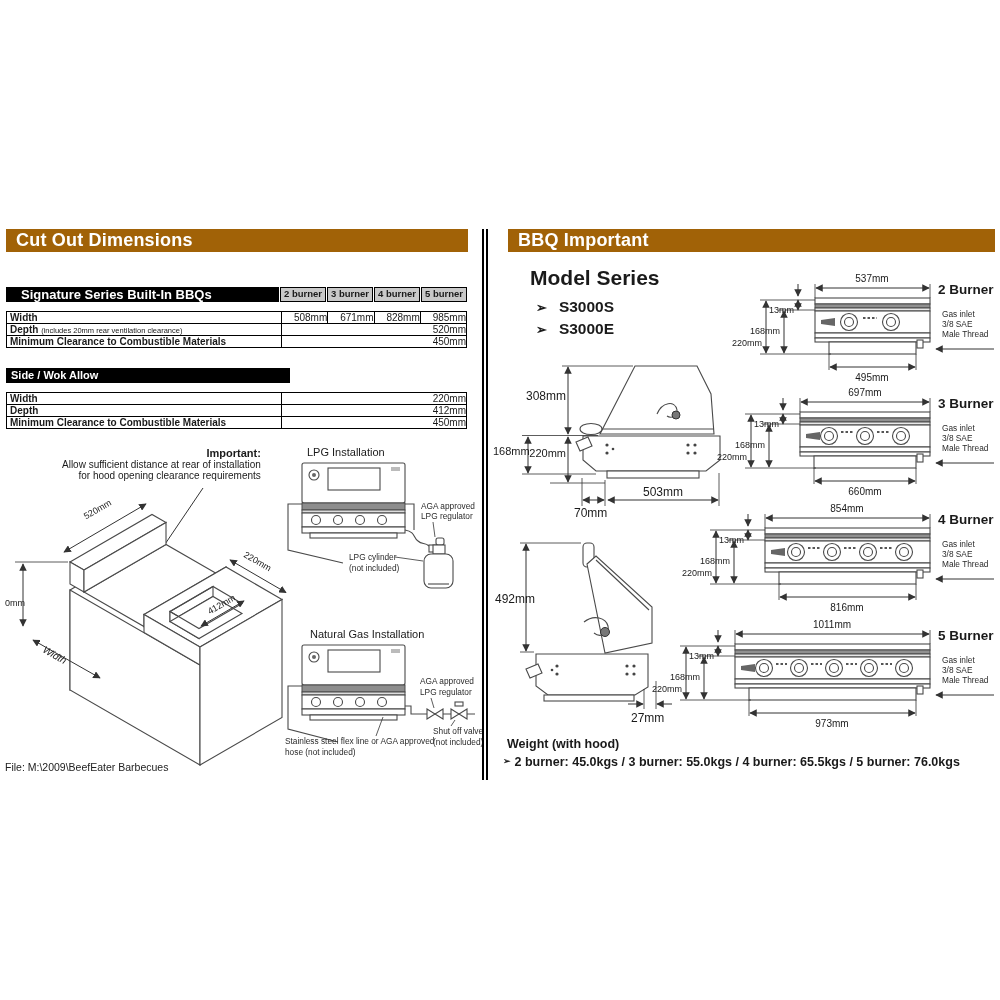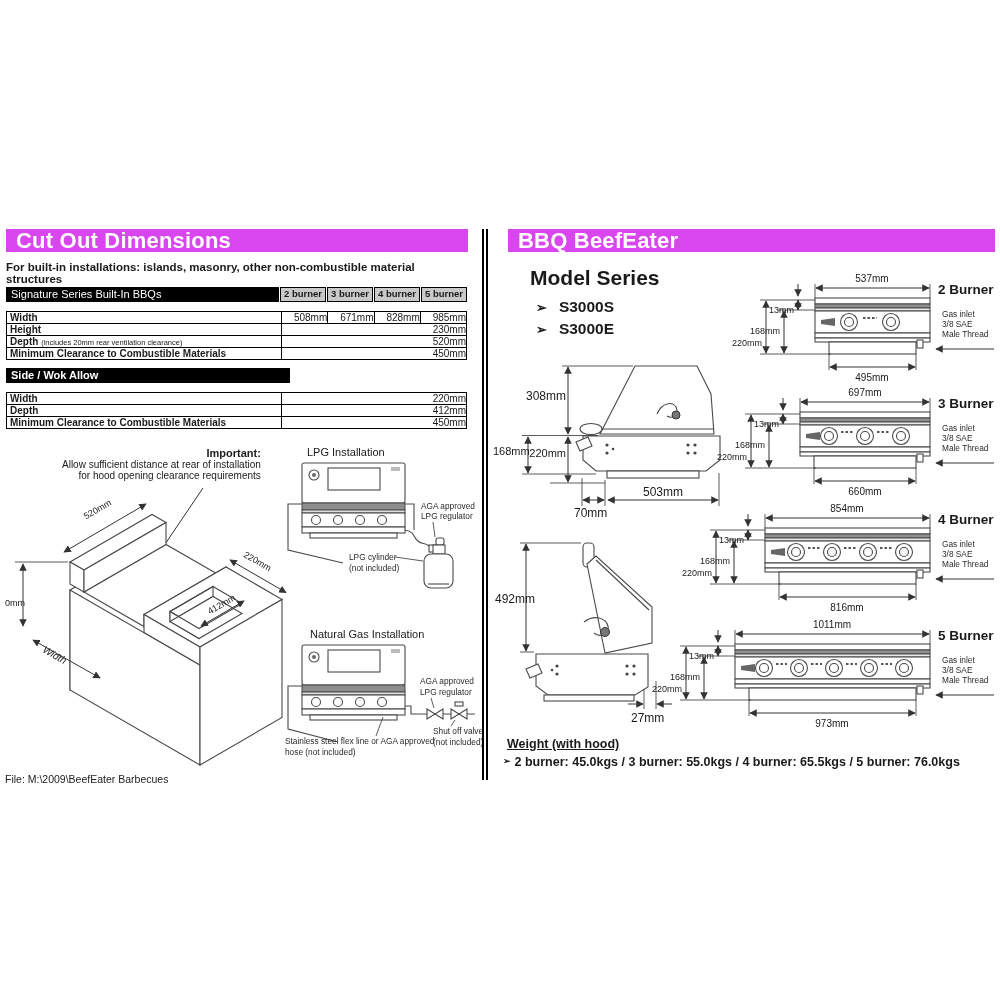--- a/index.html
+++ b/index.html
@@ -1,38 +1,38 @@
 <!DOCTYPE html>
 <html><head>
 <meta charset="utf-8">
 <style>
   * { margin:0; padding:0; box-sizing:border-box; }
   body { font-family:"Liberation Sans", sans-serif; background:#fff; color:#1a1a1a; }
   #page { position:relative; width:1000px; height:1000px; background:#fff; overflow:hidden; }
   .abs { position:absolute; }
-  .hdr-bar { background:#d946ef; color:#fff; font-weight:700; font-size:22px; line-height:23px; padding-left:10px; letter-spacing:.2px; }
+  .hdr-bar { background:#a16207; color:#fff; font-weight:700; font-size:18px; line-height:23px; padding-left:10px; letter-spacing:.2px; }
   .bold-intro { font-weight:700; font-size:11.5px; }
   .sec-bar { background:#000; color:#fff; font-weight:700; font-size:11px; line-height:15px; padding-left:5px; }
   .sig-row { display:flex; }
-  .sig-title { background:#000; color:#fff; font-weight:400; font-size:11px; line-height:15px; padding-left:5px; flex:1; }
+  .sig-title { background:#000; color:#fff; font-weight:700; font-size:13px; line-height:15px; padding-left:15px; flex:1; }
   .sig-cell { width:46px; margin-left:1px; background:#c9c9c9; border:1.5px solid #000; font-weight:700; font-size:9.5px; text-align:center; line-height:12px; }
   table.spec { border-collapse:collapse; width:461px; table-layout:fixed; }
   table.spec td { border:1.5px solid #000; font-size:10px; height:12px; padding:0 0 0 3px; white-space:nowrap; overflow:hidden; }
   table.spec td.lbl { font-weight:700; width:275px; }
   table.spec td.val { text-align:right; padding:0; }
   .note { font-weight:400; font-size:7.5px; }
   .imp-title { font-weight:700; font-size:11px; }
   .imp-line { font-size:10px; }
   .dia-title { font-weight:400; font-size:11px; }
   .file-note { font-size:10.5px; color:#222; }
   .divider { background:#000; width:1.5px; }
   .ms-title { font-weight:700; font-size:21px; }
   .ms-item { font-weight:700; font-size:15.5px; }
   .ms-bullet { font-size:13px; margin-right:12px; }
-  .wt-title { font-weight:700; font-size:12.5px;text-decoration:underline; }
+  .wt-title { font-weight:700; font-size:12.5px; }
   .wt-line { font-weight:700; font-size:12.5px; }
   .wt-bullet { font-size:9px; vertical-align:2px; margin-right:4px; }
   svg text { font-family:"Liberation Sans", sans-serif; fill:#1a1a1a; }
   .dim { stroke:#333; stroke-width:1; fill:none; }
   .ext { stroke:#333; stroke-width:0.8; fill:none; }
   .dr  { stroke:#4a4a4a; stroke-width:1.1; fill:#fff; }
   .drn { stroke:#4a4a4a; stroke-width:1.1; fill:none; }
   .shade { stroke:#4a4a4a; stroke-width:1; }
   .dtx { font-size:11px; }
   .dtx9 { font-size:9px; }
@@ -49,42 +49,37 @@
     <marker id="arr" viewBox="0 0 10 10" refX="9" refY="5" markerWidth="7.5" markerHeight="7.5" orient="auto-start-reverse">
       <path d="M0,0 L10,5 L0,10 z" fill="#333"></path>
     </marker>
   </defs>
 </svg>
 
 <div id="page">
 
   <div class="abs hdr-bar" style="left:6px; top:229px; width:462px; height:23px;">Cut Out Dimensions</div>
 
-  <div class="abs bold-intro" style="left:6px; top:261px; width:465px;">For built-in installations: islands, masonry, other non-combustible material structures</div>
 
   <div class="abs sig-row" style="left:6px; top:287px; width:461px; height:15px;">
     <div class="sig-title">Signature Series Built-In BBQs</div>
     <div class="sig-cell">2 burner</div>
     <div class="sig-cell">3 burner</div>
     <div class="sig-cell">4 burner</div>
     <div class="sig-cell">5 burner</div>
   </div>
 
   <table class="spec abs" style="left:6px; top:311px;">
     <tbody>
         <tr>
       <td class="lbl">Width</td>
       <td class="val">508mm</td>
       <td class="val">671mm</td>
       <td class="val">828mm</td>
       <td class="val">985mm</td>
-    </tr>
-    <tr>
-      <td class="lbl">Height</td>
-      <td class="val" colspan="4">230mm</td>
     </tr>
     <tr>
       <td class="lbl"><span>Depth</span> <span class="note">(includes 20mm rear ventilation clearance)</span></td>
       <td class="val" colspan="4">520mm</td>
     </tr>
     <tr>
       <td class="lbl">Minimum Clearance to Combustible Materials</td>
       <td class="val" colspan="4">450mm</td>
     </tr>
   </tbody>
@@ -206,26 +201,26 @@
     <text class="lab8" x="137" y="71">LPG regulator</text>
     <line class="ext" x1="148" y1="74" x2="151" y2="84"></line>
     <text class="lab8" x="150" y="110">Shut off valve</text>
     <text class="lab8" x="150" y="121">(not included)</text>
     <line class="ext" x1="172" y1="96" x2="168" y2="102"></line>
     <text class="lab8" x="2" y="120">Stainless steel flex line or AGA approved</text>
     <text class="lab8" x="2" y="131">hose (not included)</text>
     <line class="ext" x1="93" y1="112" x2="100" y2="93"></line>
   </svg>
 
-  <div class="abs file-note" style="left:5px; top:761px;margin-top:12px;">File: M:\2009\BeefEater Barbecues</div>
+  <div class="abs file-note" style="left:5px; top:761px;">File: M:\2009\BeefEater Barbecues</div>
 
   <div class="abs divider" style="left:482px; top:229px; height:551px;"></div>
   <div class="abs divider" style="left:486px; top:229px; height:551px;"></div>
 
-  <div class="abs hdr-bar" style="left:508px; top:229px; width:487px; height:23px;">BBQ BeefEater</div>
+  <div class="abs hdr-bar" style="left:508px; top:229px; width:487px; height:23px;">BBQ Important</div>
 
   <div class="abs ms-title" style="left:530px; top:266px;">Model Series</div>
   <div class="abs ms-item" style="left:536px; top:298px;"><span class="ms-bullet">➢</span><span>S3000S</span></div>
   <div class="abs ms-item" style="left:536px; top:320px;"><span class="ms-bullet">➢</span><span>S3000E</span></div>
 
   <svg class="abs" style="left:492px; top:356px;" width="268" height="166" viewBox="0 0 268 166">
     <polygon class="dr" points="143,10 205,10 219,38 222,78 108,78"></polygon>
     <line class="drn" x1="108" y1="73" x2="222" y2="73"></line>
     <ellipse class="dr" cx="99" cy="73" rx="11" ry="5.5"></ellipse>
     <path class="drn" d="M165,58 c5,-12 18,-14 20,-4 c1,6 -6,9 -10,6"></path>

